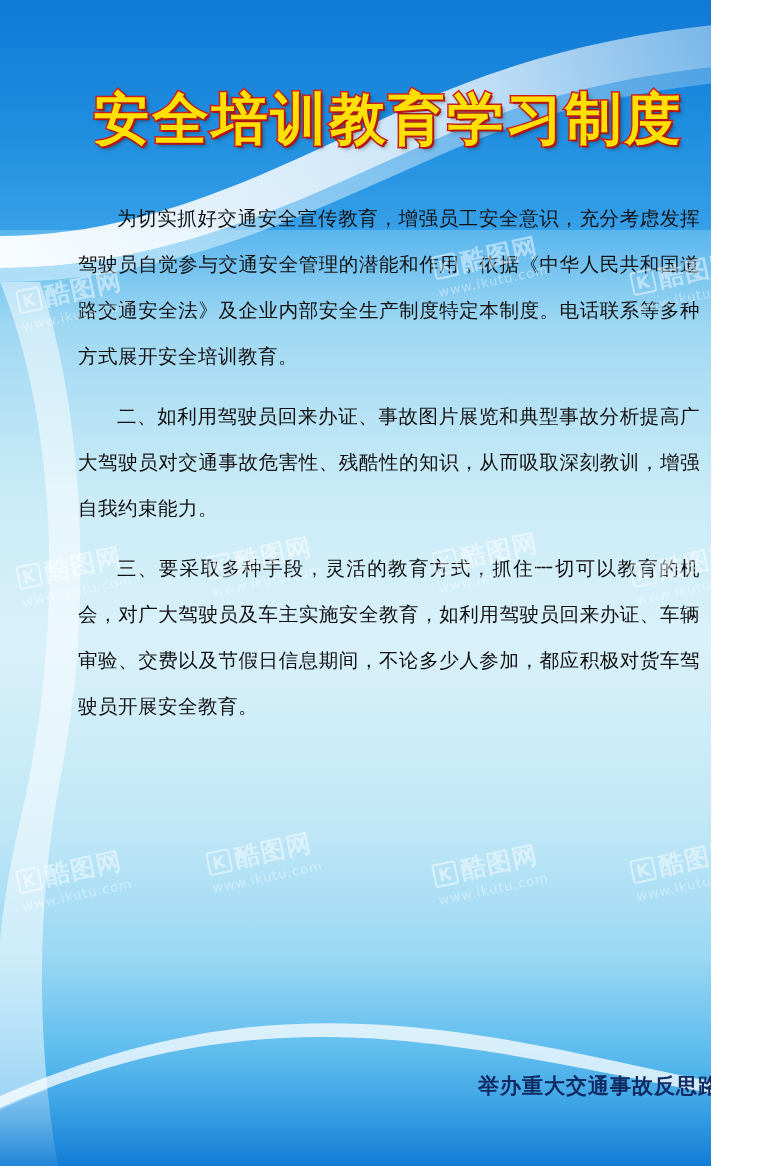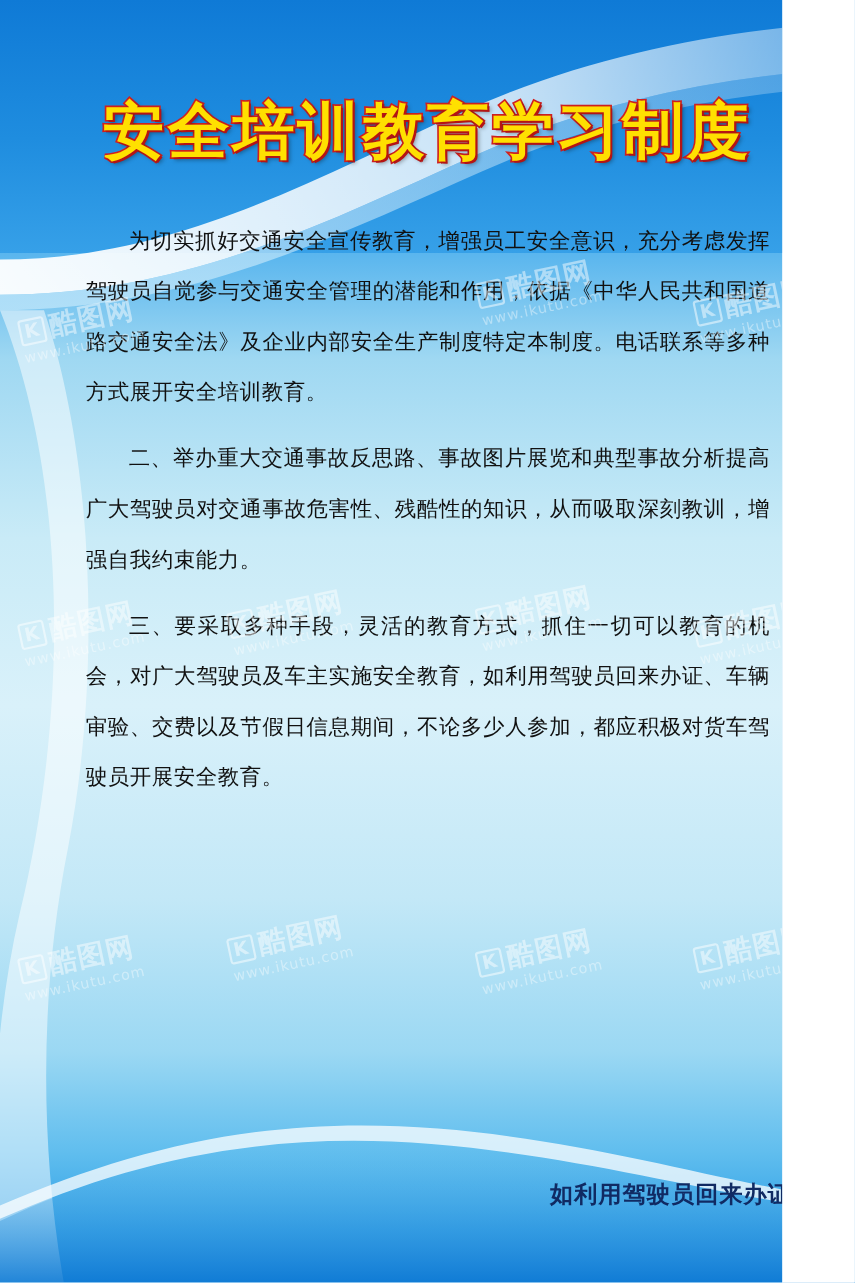--- a/index.html
+++ b/index.html
@@ -164,26 +164,26 @@
     <path d="M0,1110 C120,1054 240,1026 390,1038 C540,1050 660,1090 777,1104 L777,1166 L0,1166 Z" fill="url(#gbot)"></path>
     <path d="M0,1096 C130,1040 250,1014 398,1026 C548,1038 664,1078 777,1092 L777,1102 C660,1090 540,1052 392,1040 C242,1028 122,1054 0,1108 Z" fill="#ffffff" opacity="0.75"></path>
   </svg>
 
   <div class="title-wrap">
     <div class="title">安全培训教育学习制度</div>
   </div>
 
   <div class="content">
     <p class="para">为切实抓好交通安全宣传教育，增强员工安全意识，充分考虑发挥驾驶员自觉参与交通安全管理的潜能和作用，依据《中华人民共和国道路交通安全法》及企业内部安全生产制度特定本制度。电话联系等多种方式展开安全培训教育。</p>
-    <p class="para">二、举办重大交通事故反思路、事故图片展览和典型事故分析提高广大驾驶员对交通事故危害性、残酷性的知识，从而吸取深刻教训，增强自我约束能力。</p>
+    <p class="para">二、如利用驾驶员回来办证、事故图片展览和典型事故分析提高广大驾驶员对交通事故危害性、残酷性的知识，从而吸取深刻教训，增强自我约束能力。</p>
     <p class="para">三、要采取多种手段，灵活的教育方式，抓住一切可以教育的机会，对广大驾驶员及车主实施安全教育，如利用驾驶员回来办证、车辆审验、交费以及节假日信息期间，不论多少人参加，都应积极对货车驾驶员开展安全教育。</p>
   </div>
 
   <div class="footer">
-    <span class="footer-text">如利用驾驶员回来办证</span>
+    <span class="footer-text">举办重大交通事故反思路</span>
   </div>
 
   <div id="watermark-layer">
       <div class="wm" style="left: 14px; top: 286px;"><span class="wm-mark"><span class="wm-k">K</span>酷图网</span><span class="wm-url">www.ikutu.com</span></div>
       <div class="wm" style="left: 430px; top: 252px;"><span class="wm-mark"><span class="wm-k">K</span>酷图网</span><span class="wm-url">www.ikutu.com</span></div>
       <div class="wm" style="left: 628px; top: 268px;"><span class="wm-mark"><span class="wm-k">K</span>酷图网</span><span class="wm-url">www.ikutu.com</span></div>
       <div class="wm" style="left: 14px; top: 562px;"><span class="wm-mark"><span class="wm-k">K</span>酷图网</span><span class="wm-url">www.ikutu.com</span></div>
       <div class="wm" style="left: 204px; top: 552px;"><span class="wm-mark"><span class="wm-k">K</span>酷图网</span><span class="wm-url">www.ikutu.com</span></div>
       <div class="wm" style="left: 430px; top: 548px;"><span class="wm-mark"><span class="wm-k">K</span>酷图网</span><span class="wm-url">www.ikutu.com</span></div>
       <div class="wm" style="left: 628px; top: 560px;"><span class="wm-mark"><span class="wm-k">K</span>酷图网</span><span class="wm-url">www.ikutu.com</span></div>

